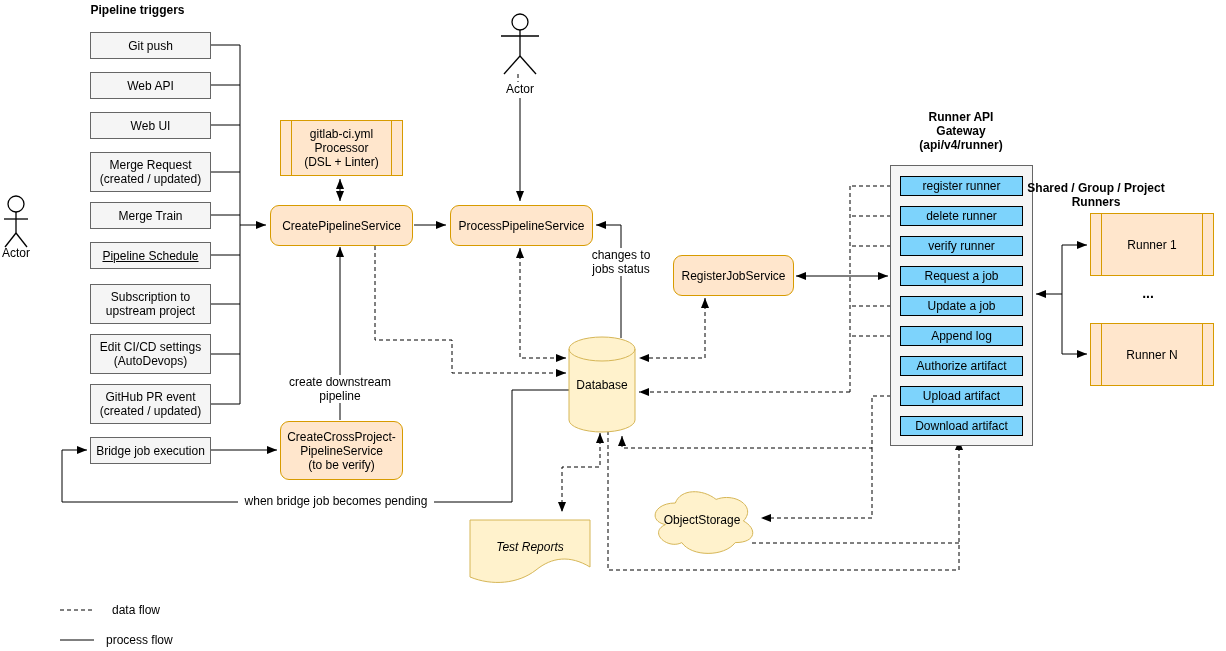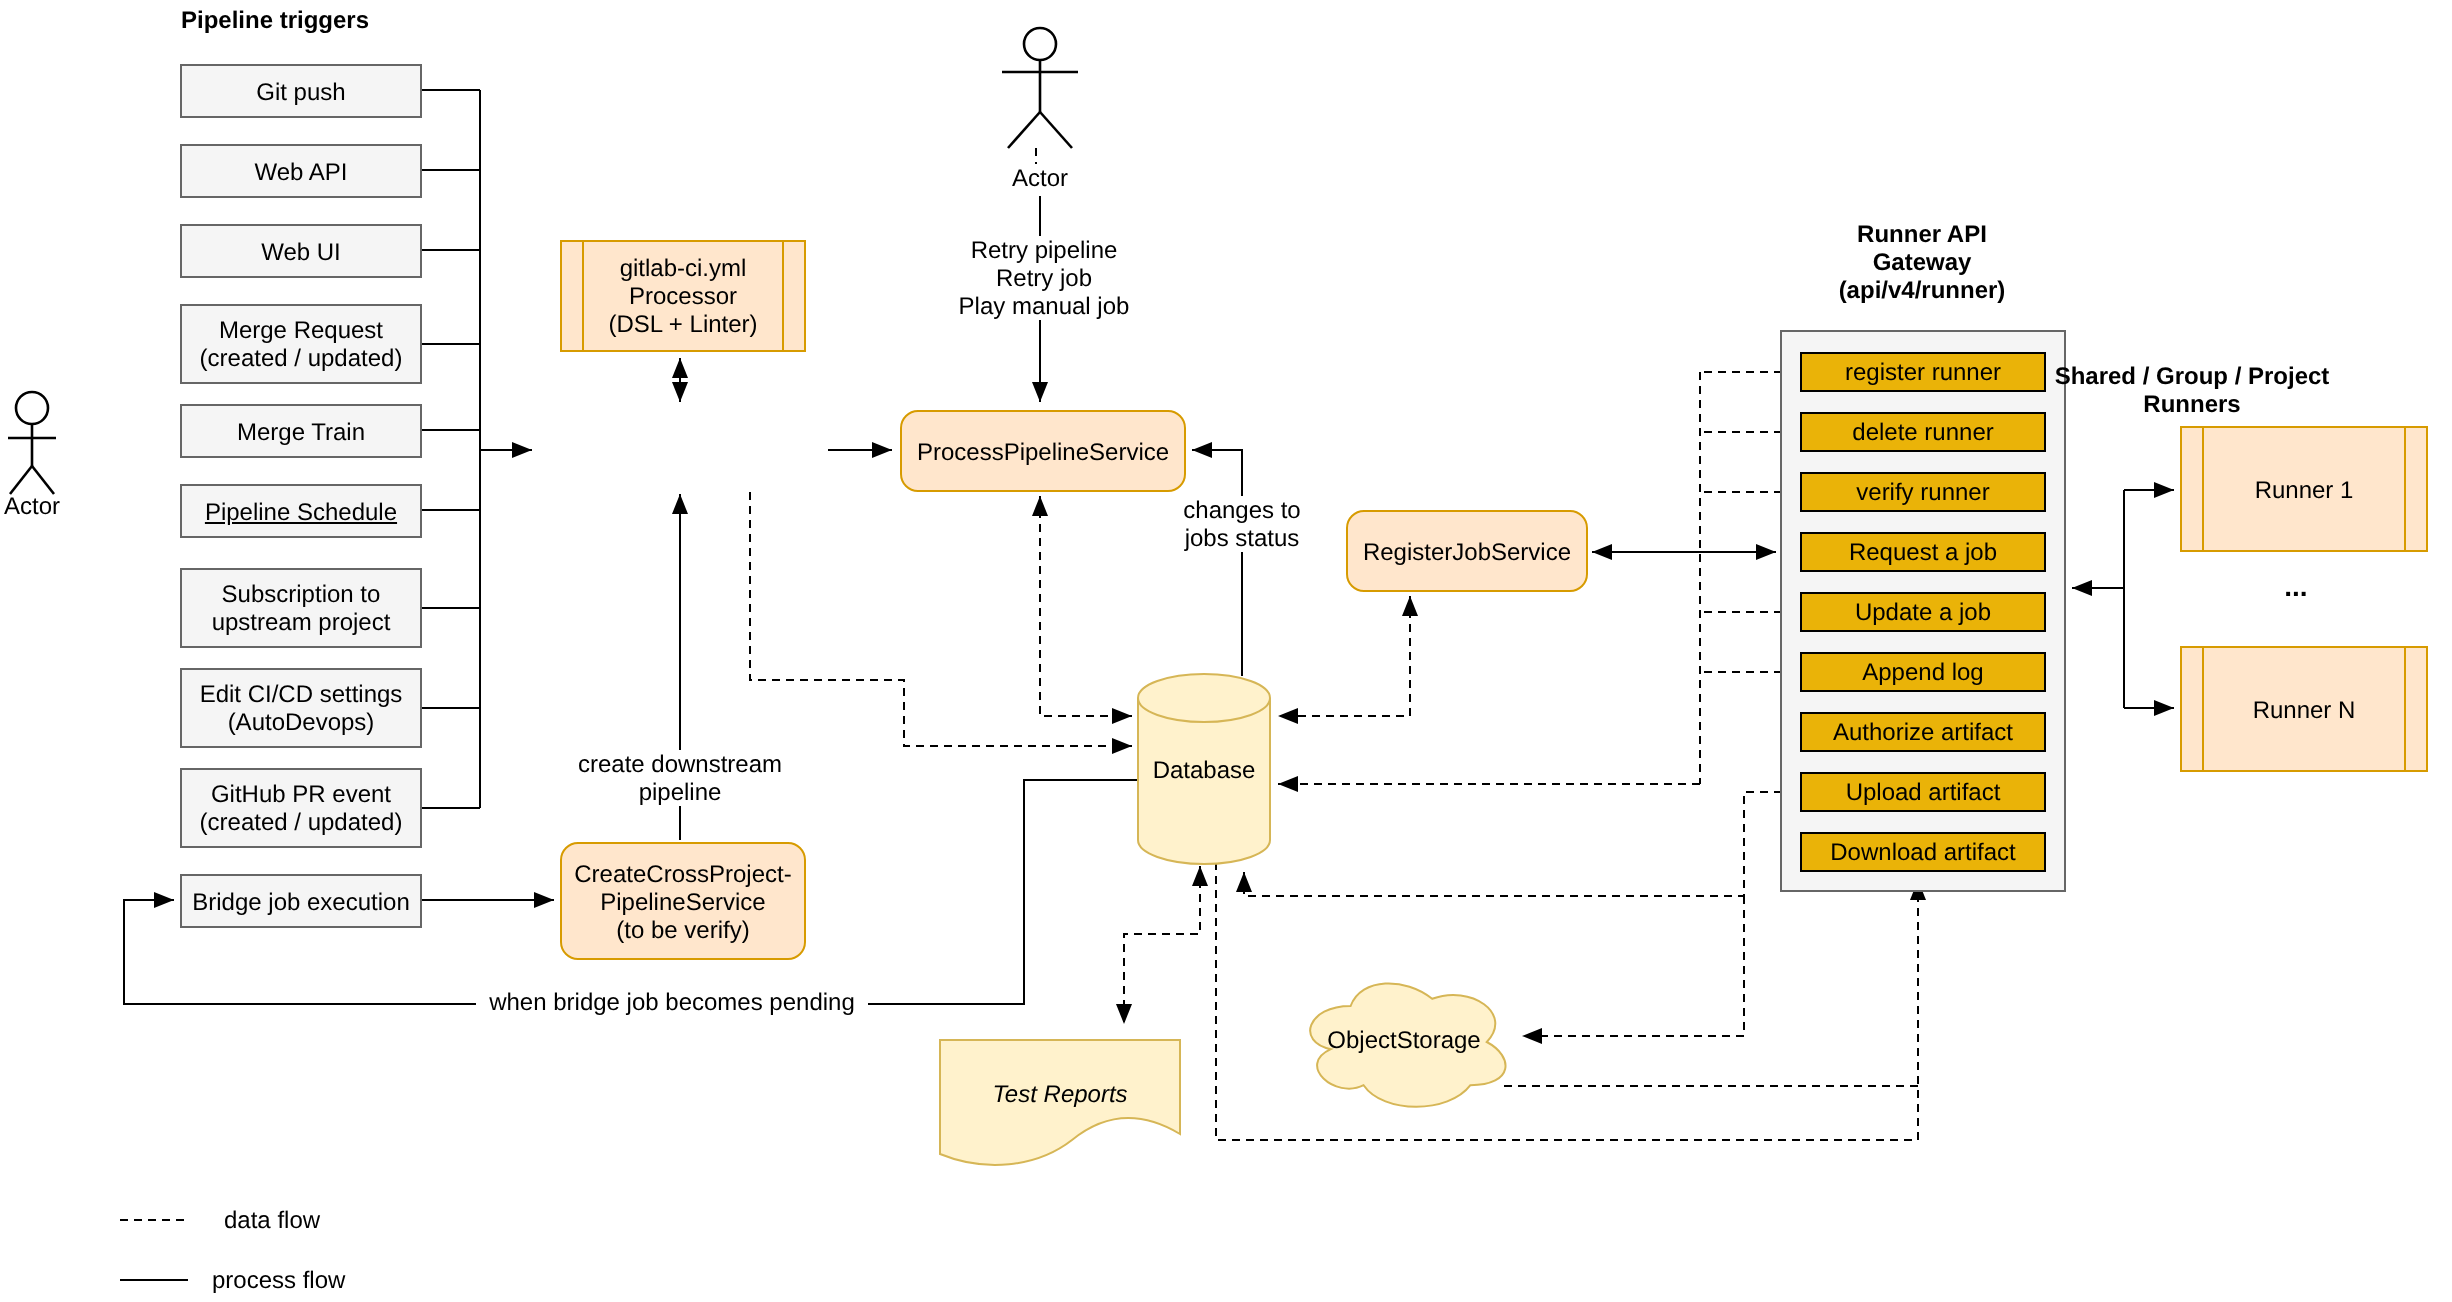--- a/index.html
+++ b/index.html
@@ -4,21 +4,21 @@
 <style>
   html,body{margin:0;padding:0;background:#fff;}
   #canvas{position:relative;width:1226px;height:651px;background:#ffffff;
           font-family:"Liberation Sans", sans-serif;font-size:12px;color:#000;overflow:hidden;}
   svg.layer{position:absolute;left:0;top:0;width:1226px;height:651px;}
   .box{position:absolute;box-sizing:border-box;display:flex;align-items:center;justify-content:center;
        text-align:center;line-height:14px;white-space:pre-line;}
   .gray{background:#f5f5f5;border:1px solid #666666;}
   .orange{background:#ffe6cc;border:1px solid #d79b00;}
   .rounded{border-radius:9px;}
-  .white{background:#eab308;border:1px solid #000000;}
+  .white{background:#7dd3fc;border:1px solid #000000;}
   .component{background:#ffe6cc;border:1px solid #d79b00;}
   .component .bar-l,.component .bar-r{position:absolute;top:0;bottom:0;width:0;border-left:1px solid #d79b00;}
   .component .bar-l{left:10px;}
   .component .bar-r{right:10px;}
   .lbl{position:absolute;text-align:center;line-height:14px;white-space:pre-line;}
   .bold{font-weight:bold;}
   .wbg{background:#ffffff;padding:0 2px;}
   .left-align{text-align:left;}
 </style>
 </head>
@@ -153,29 +153,27 @@
   <div class="lbl" style="left:490px;top:82px;width:60px;">Actor</div>
 
   <div class="box component" style="left:280px;top:120px;width:123px;height:56px;">
     <span class="bar-l"></span>
     <span class="bar-r"></span>
     <span>gitlab-ci.yml
 Processor
 (DSL + Linter)</span>
   </div>
 
+  <div class="box orange rounded" style="left:270px;top:205px;width:143px;height:41px;">CreatePipelineService</div>
   <div class="box orange rounded" style="left:450px;top:205px;width:143px;height:41px;">ProcessPipelineService</div>
   <div class="box orange rounded" style="left:673px;top:255px;width:121px;height:41px;">RegisterJobService</div>
   <div class="box orange rounded" style="left:280px;top:421px;width:123px;height:59px;">CreateCrossProject-
 PipelineService
 (to be verify)</div>
 
-  <div class="lbl wbg" style="left:462px;top:118px;width:116px;">Retry pipeline
-Retry job
-Play manual job</div>
   <div class="lbl wbg" style="left:576px;top:248px;width:86px;">changes to
 jobs status</div>
   <div class="lbl wbg" style="left:268px;top:375px;width:140px;">create downstream
 pipeline</div>
   <div class="lbl wbg" style="left:238px;top:494px;width:192px;">when bridge job becomes pending</div>
 
   <div class="lbl" style="left:565px;top:378px;width:74px;">Database</div>
   <div class="lbl" style="left:470px;top:540px;width:120px;font-style:italic;">Test Reports</div>
   <div class="lbl" style="left:644px;top:513px;width:116px;">ObjectStorage</div>
 

